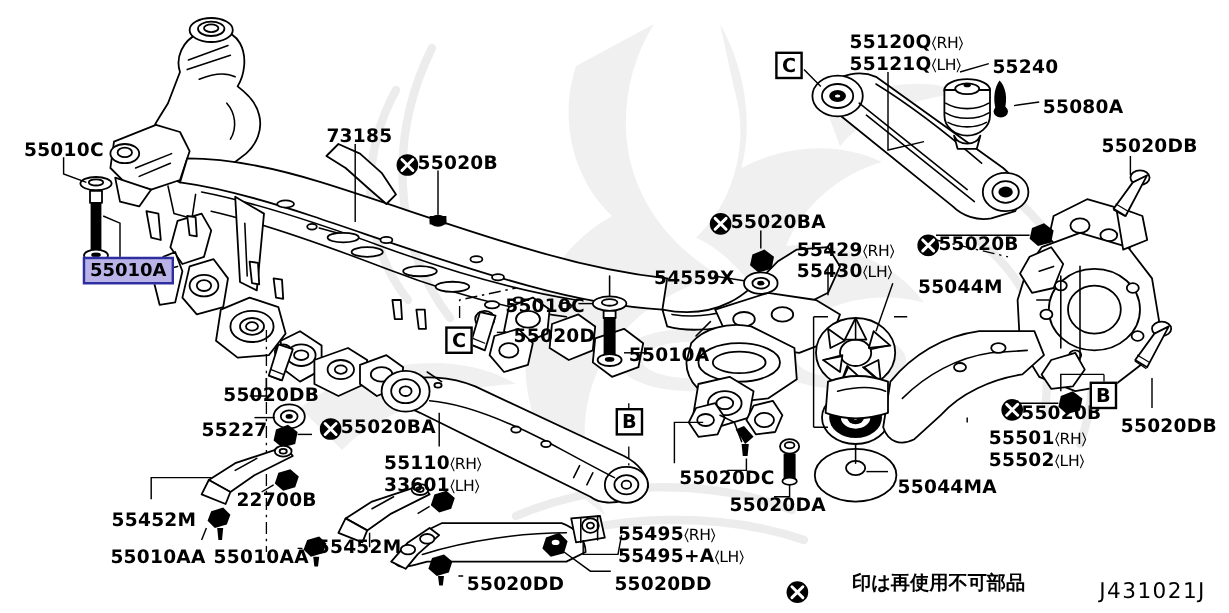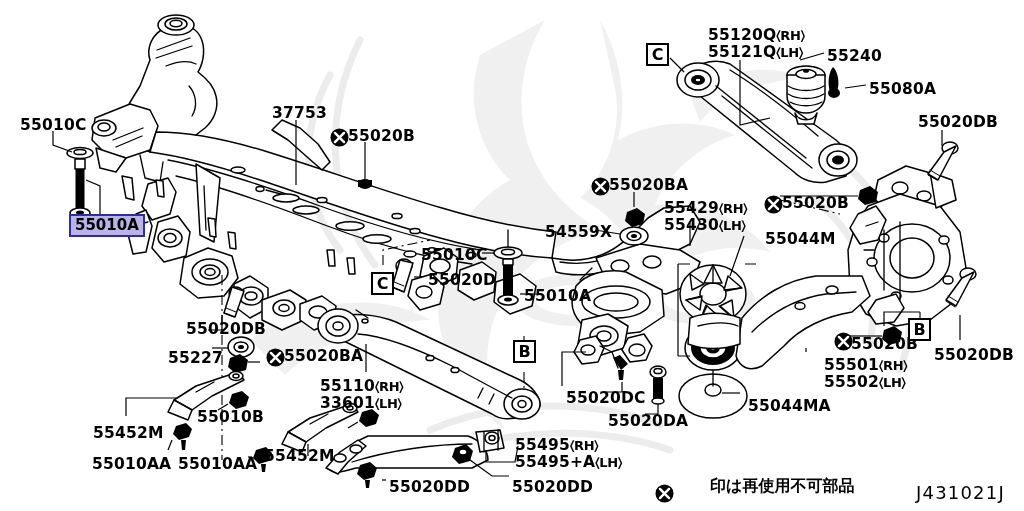--- a/index.html
+++ b/index.html
@@ -31,21 +31,21 @@
     font-family: "DejaVu Sans", "Liberation Sans", sans-serif;
     font-size: 15.5px;
     font-weight: 700;
     letter-spacing: 0.2px;
     color: #000000;
     white-space: nowrap;
     line-height: 1.08;
   }
   .lbl .sfx {
     font-size: 13px;
-    font-weight: 700;
+    font-weight: 400;
     letter-spacing: -0.3px;
   }
   .lbl.two { line-height: 1.12; }
   
   .lbl.hl {
     background: #b9b3e8;
     border: 2px solid #2d2f9e;
     padding: 1px 4px 2px 4px;
     font-size: 15px;
     letter-spacing: 0px;
@@ -498,29 +498,29 @@
       <path class="sd" d="M884 330 L894 326 L902 332 L900 342 L889 345 L882 339 Z"></path>
     </g>
     <path class="ld" d="M882 336 L850 336"></path>
     <path class="ld" d="M884 326 L884 312 L920 312"></path>
     <path class="dash" d="M920 312 L920 328"></path>
   </svg>
 
   <div id="labels-layer">
       <div class="lbl" style="left: 20px; top: 117px;">55010C</div>
       <div class="lbl hl" style="left: 69px; top: 214px;">55010A</div>
-      <div class="lbl" style="left: 272px; top: 105px;">37753</div>
+      <div class="lbl" style="left: 272px; top: 105px;">73185</div>
       <div class="lbl" style="left: 348px; top: 128px;">55020B</div>
       <div class="lbl" style="left: 421px; top: 247px;">55010C</div>
       <div class="lbl" style="left: 428px; top: 272px;">55020D</div>
       <div class="lbl" style="left: 524px; top: 288px;">55010A</div>
       <div class="lbl" style="left: 186px; top: 321px;">55020DB</div>
       <div class="lbl" style="left: 168px; top: 322px; margin-top: 28px;">55227</div>
       <div class="lbl" style="left: 284px; top: 348px;">55020BA</div>
-      <div class="lbl" style="left: 197px; top: 409px;">55010B</div>
+      <div class="lbl" style="left: 197px; top: 409px;">22700B</div>
       <div class="lbl" style="left: 93px; top: 425px;">55452M</div>
       <div class="lbl" style="left: 264px; top: 448px;">55452M</div>
       <div class="lbl" style="left: 92px; top: 456px;">55010AA</div>
       <div class="lbl" style="left: 178px; top: 456px;">55010AA</div>
       <div class="lbl" style="left: 389px; top: 479px;">55020DD</div>
       <div class="lbl" style="left: 512px; top: 479px;">55020DD</div>
       <div class="lbl" style="left: 609px; top: 177px;">55020BA</div>
       <div class="lbl" style="left: 545px; top: 224px;">54559X</div>
       <div class="lbl" style="left: 765px; top: 231px;">55044M</div>
       <div class="lbl" style="left: 782px; top: 195px;">55020B</div>

